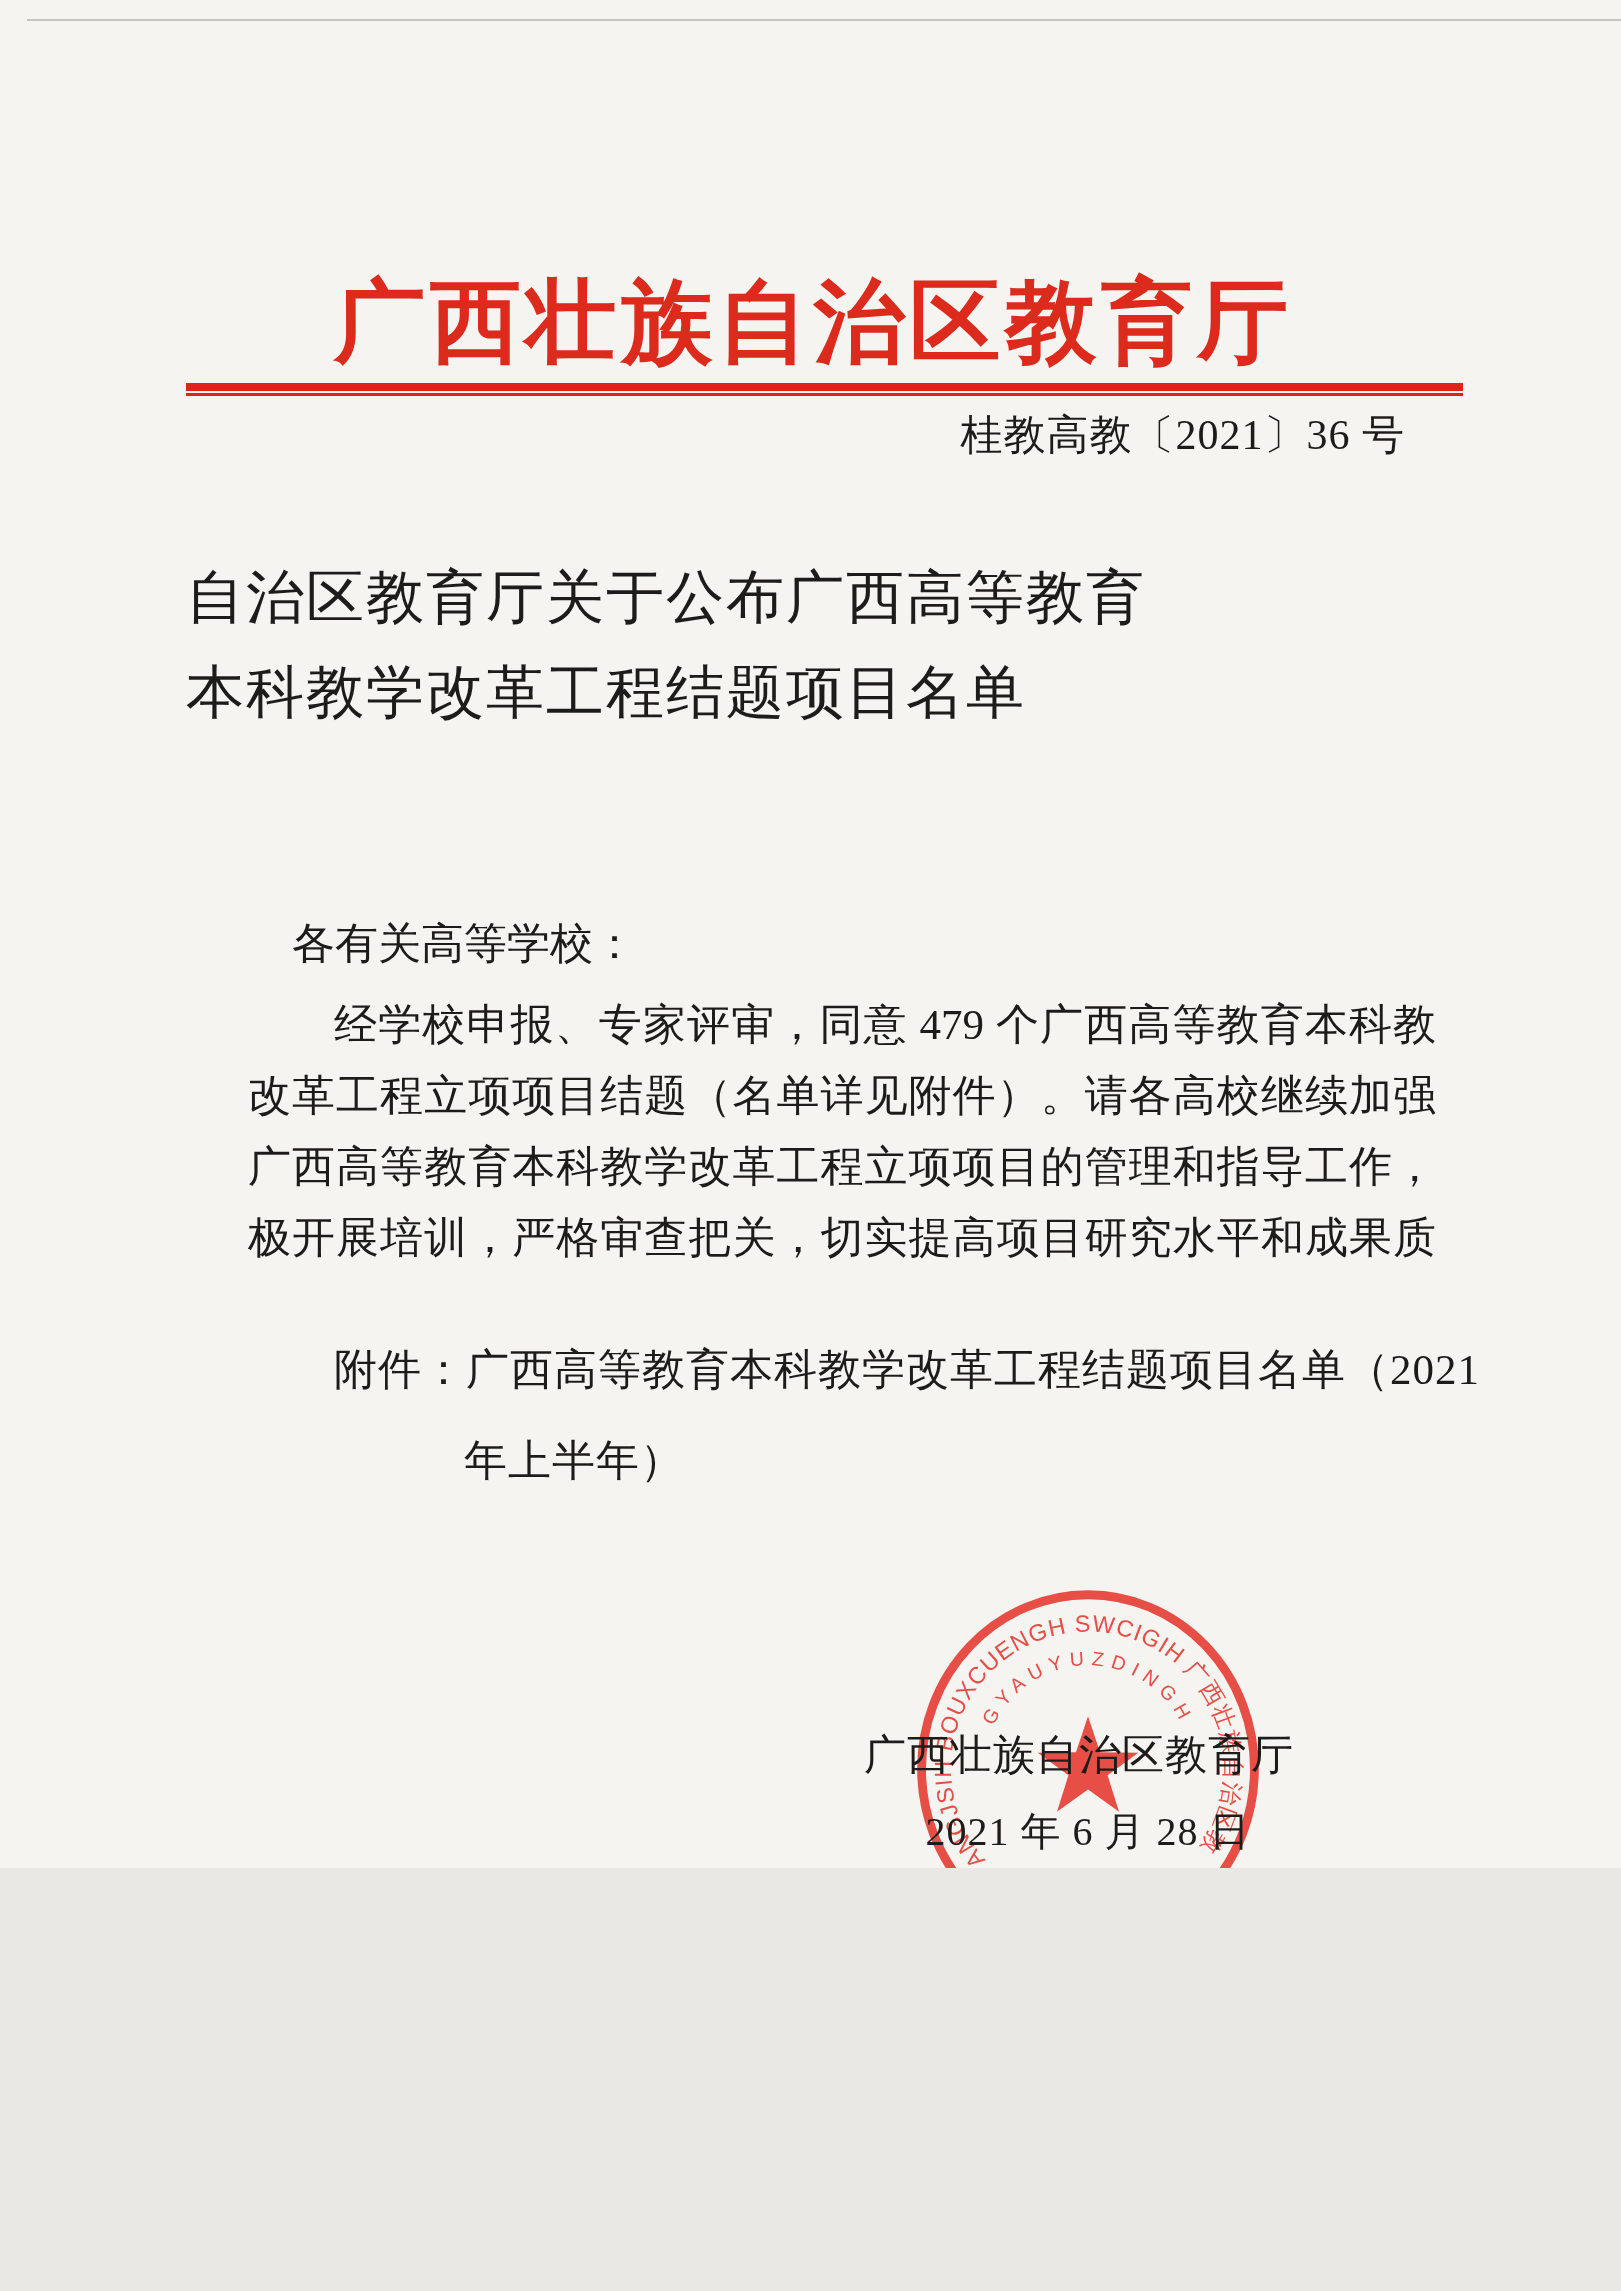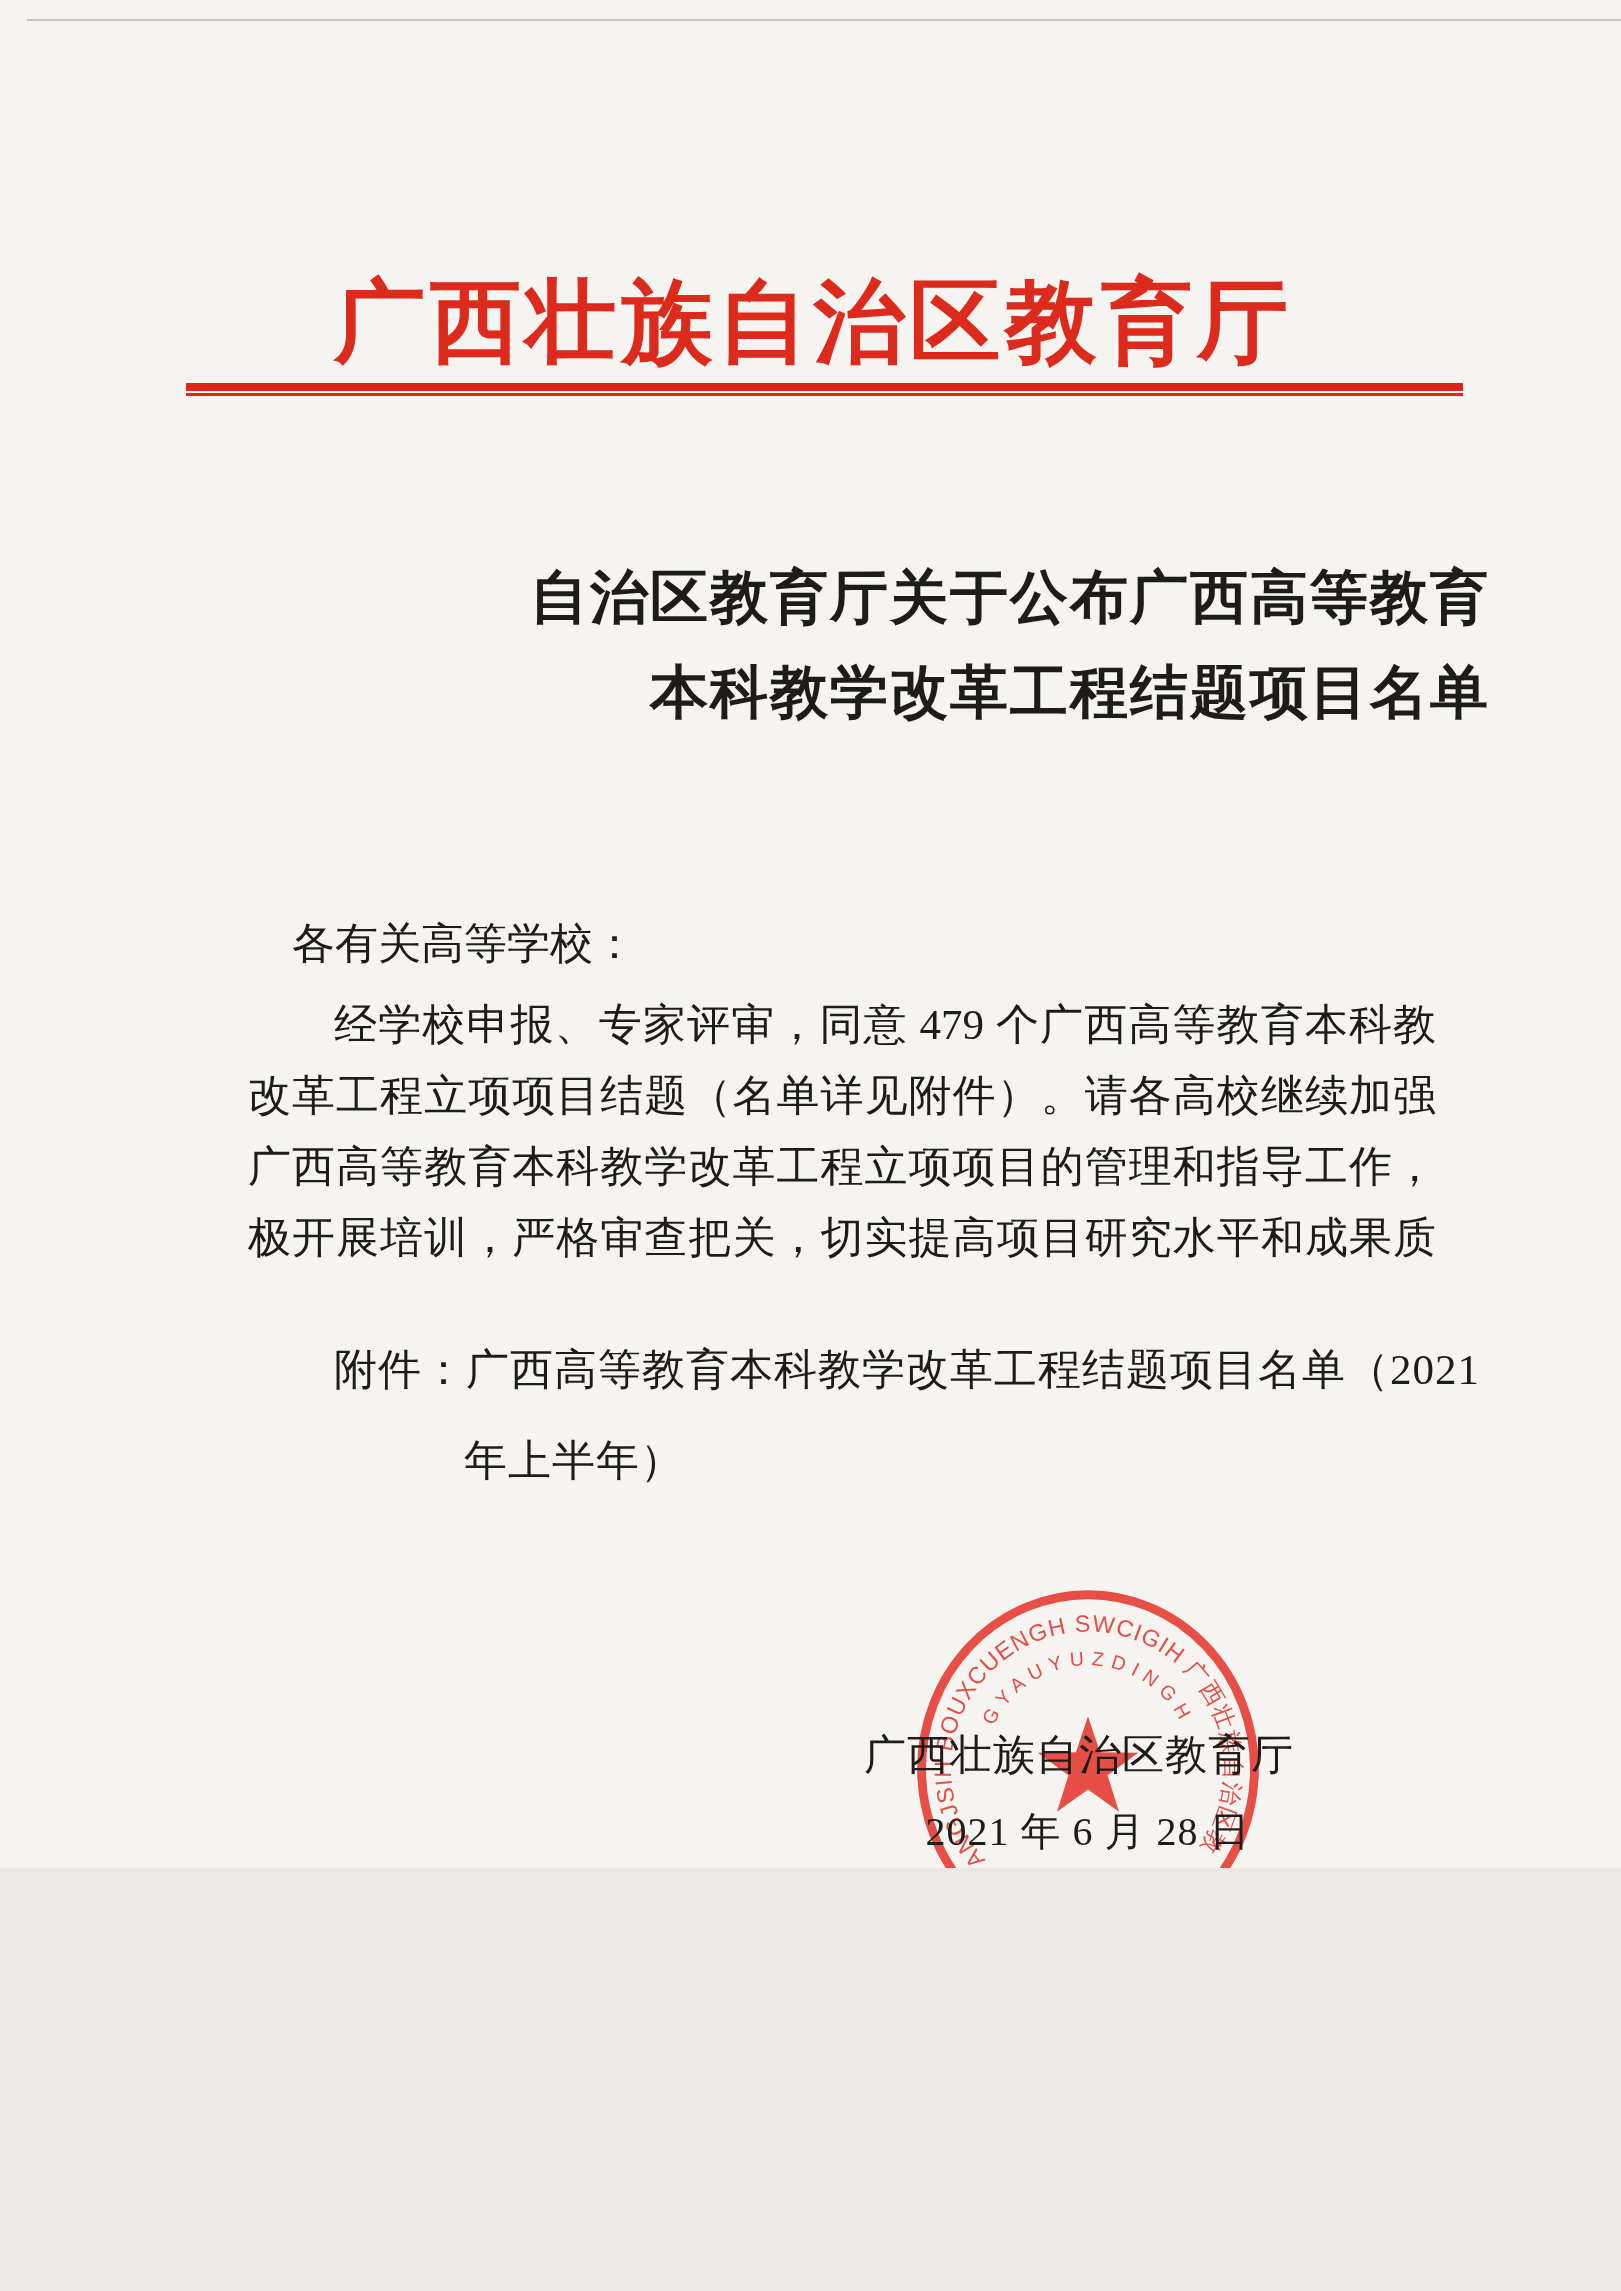--- a/index.html
+++ b/index.html
@@ -39,21 +39,21 @@
   .rule-bottom .bar-thin{height:2.9px;background:var(--rule-red);}
   .rule-bottom .bar-gap{height:2px;}
   .rule-bottom .bar-thick{height:8.8px;background:var(--rule-red);}
   .doc-number{
     position:absolute;top:414px;right:216px;
     font-size:42px;line-height:1;
     letter-spacing:1px;
   }
   .doc-title{
     position:absolute;left:186px;top:550px;width:1304px;
-    text-align:right;font-weight:bold;
+    text-align:left;font-weight:normal;
     font-size:58px;line-height:95px;
     letter-spacing:2px;
   }
   .salutation{
     position:absolute;left:248px;top:922px;
     font-size:43px;line-height:1;margin-left:44px;
   }
   .body-paragraph{
     position:absolute;left:248px;top:989px;width:1188px;
     font-size:43px;line-height:71px;
@@ -97,20 +97,21 @@
   <div class="scan-edge"></div>
 
   <div class="agency-header">广西壮族自治区教育厅</div>
 
   <div class="rule rule-top">
     <div class="bar-thick"></div>
     <div class="bar-gap"></div>
     <div class="bar-thin"></div>
   </div>
 
+  <div class="doc-number">桂教高教〔2021〕36 号</div>
 
   <div class="doc-title">
     <div>自治区教育厅关于公布广西高等教育</div>
     <div>本科教学改革工程结题项目名单</div>
   </div>
 
   <div class="salutation">各有关高等学校：</div>
 
   <div class="body-paragraph">
     <div class="body-line indent">经学校申报、专家评审，同意 479 个广西高等教育本科教学</div>

